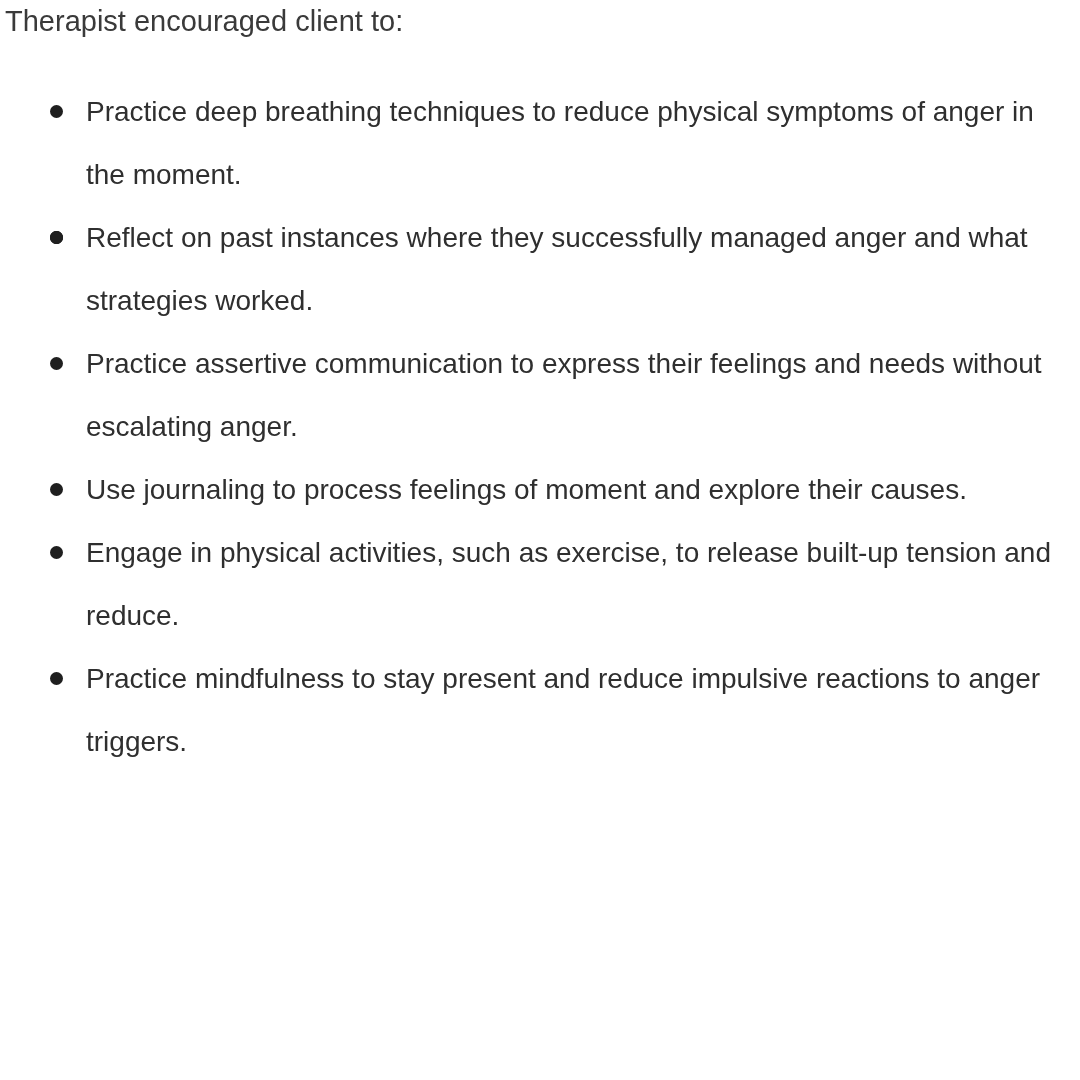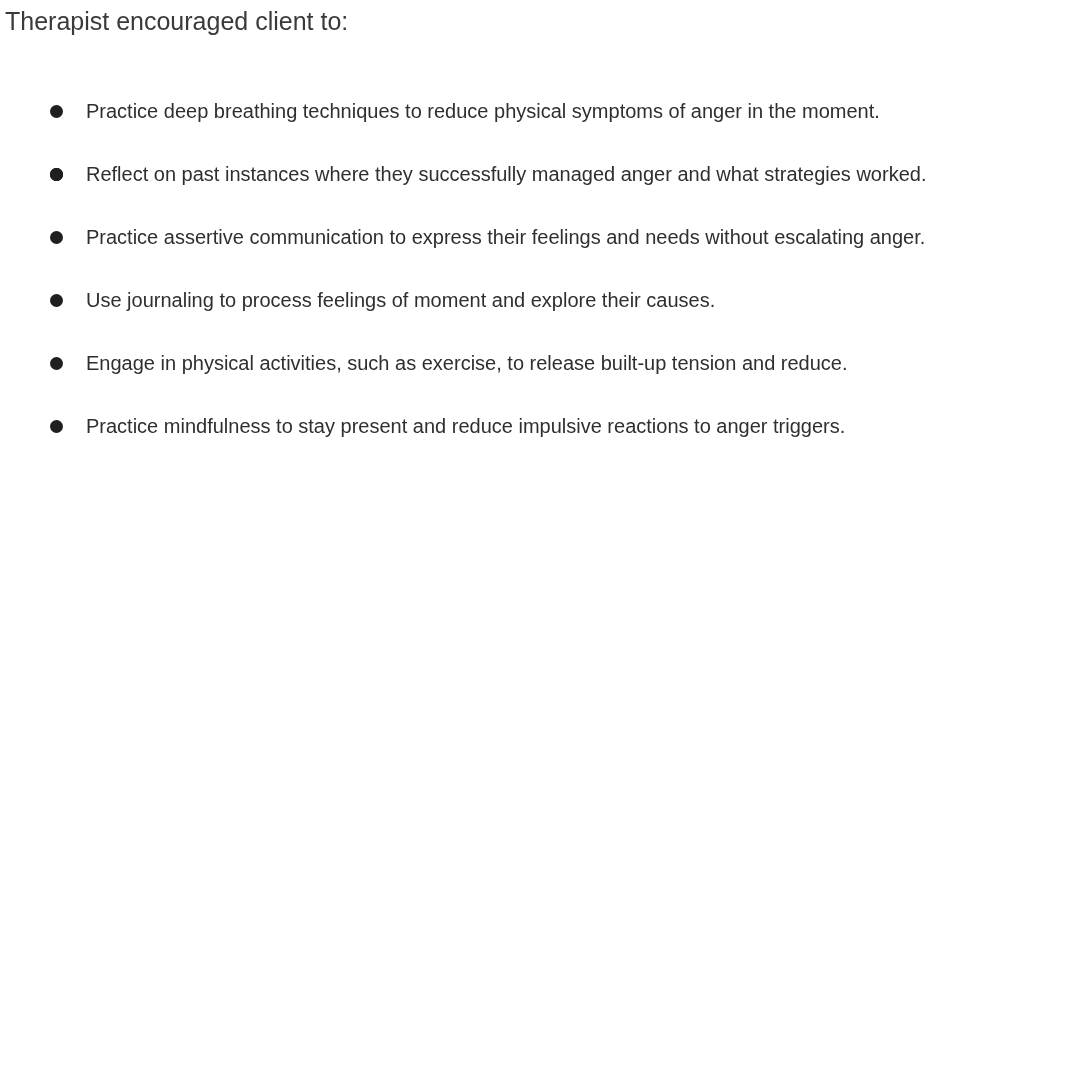--- a/index.html
+++ b/index.html
@@ -15,35 +15,35 @@
     color: #2f2f2f;
     overflow: hidden;
   }
   .page {
     width: 1080px;
     height: 1080px;
     padding-top: 4px;
   }
   .heading {
     margin: 0 0 0 5px;
-    font-size: 25px;
+    font-size: 29px;
     line-height: 34px;
     font-weight: 400;
     color: #3a3a3a;
   }
   ul.rec-list {
     list-style: none;
     margin: 42px 0 0 0;
     padding: 0;
   }
   ul.rec-list li {
     position: relative;
     padding-left: 86px;
     padding-right: 16px;
-    font-size: 20px;
+    font-size: 28px;
     line-height: 63px;
     color: #2f2f2f;
   }
   .bullet-dot {
     position: absolute;
     left: 50px;
     top: 25px;
     width: 13px;
     height: 13px;
     border-radius: 50%;

